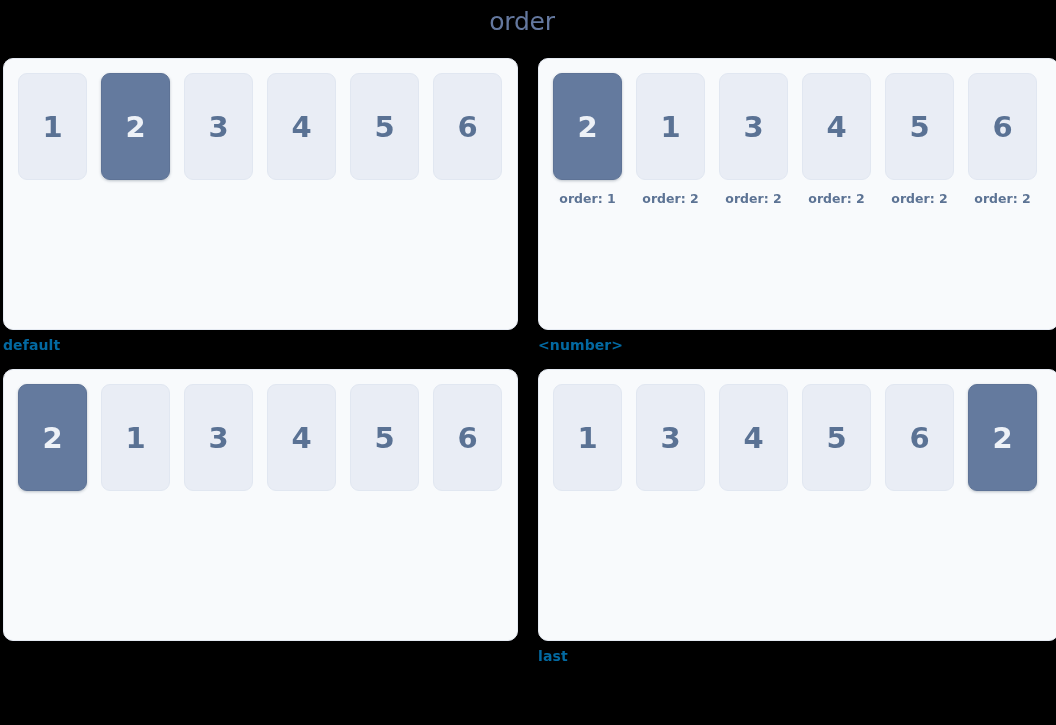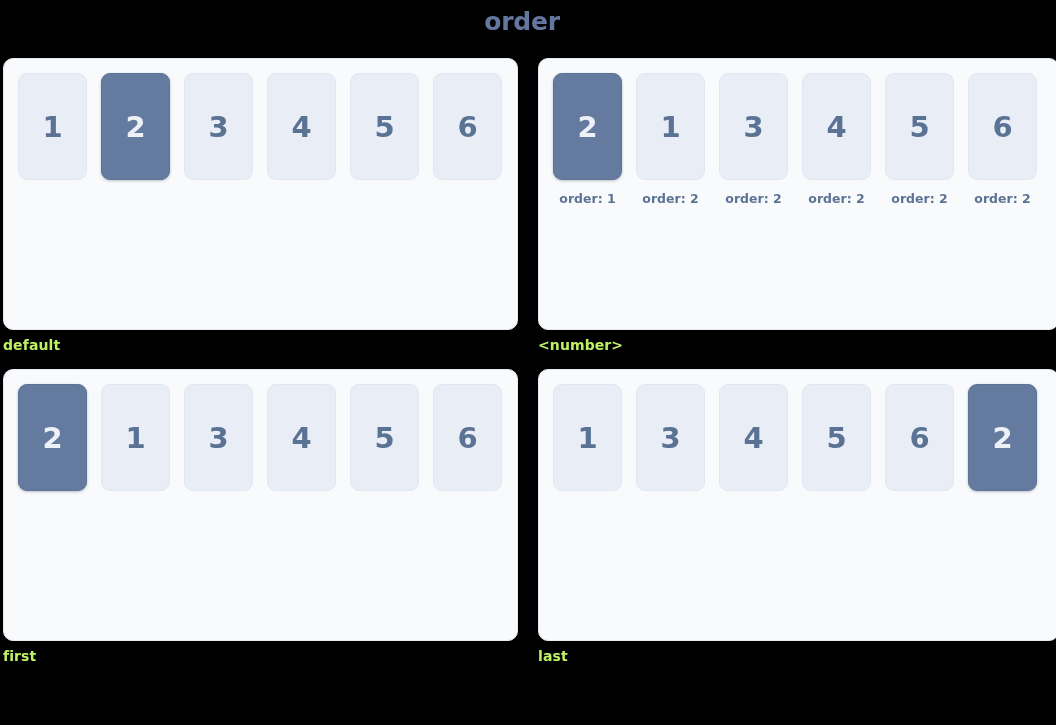--- a/index.html
+++ b/index.html
@@ -19,21 +19,21 @@
   
   #page-title {
     position: absolute;
     top: 0;
     left: 0;
     width: 1044px;
     height: 44px;
     line-height: 44px;
     text-align: center;
     font-size: 25px;
-    font-weight: 700;
+    font-weight: 400;
     color: #64789f;
     letter-spacing: -0.2px;
   }
 
   
   #panel-grid {
     position: absolute;
     top: 58px;
     left: 3px;
     width: 1056px;
@@ -99,21 +99,21 @@
     font-weight: 700;
     color: #5c7394;
     white-space: nowrap;
   }
 
   
   .caption {
     margin-top: 7px;
     font-size: 14px;
     font-weight: 700;
-    color: #bef264;
+    color: #0369a1;
     letter-spacing: 0.1px;
   }
 </style>
 </head>
 <body>
 
 <div id="page-title">order</div>
 
 <div id="panel-grid">
 
@@ -191,21 +191,20 @@
             <div class="box">4</div>
           </div>
           <div class="item">
             <div class="box">5</div>
           </div>
           <div class="item">
             <div class="box">6</div>
           </div>
         </div>
     </div>
-    <div class="caption">first</div>
   </div>
 
   <div class="panel-cell col-right row-bottom">
     <div class="panel">
       <div class="flex-row">
           <div class="item">
             <div class="box">1</div>
           </div>
           <div class="item">
             <div class="box">3</div>

